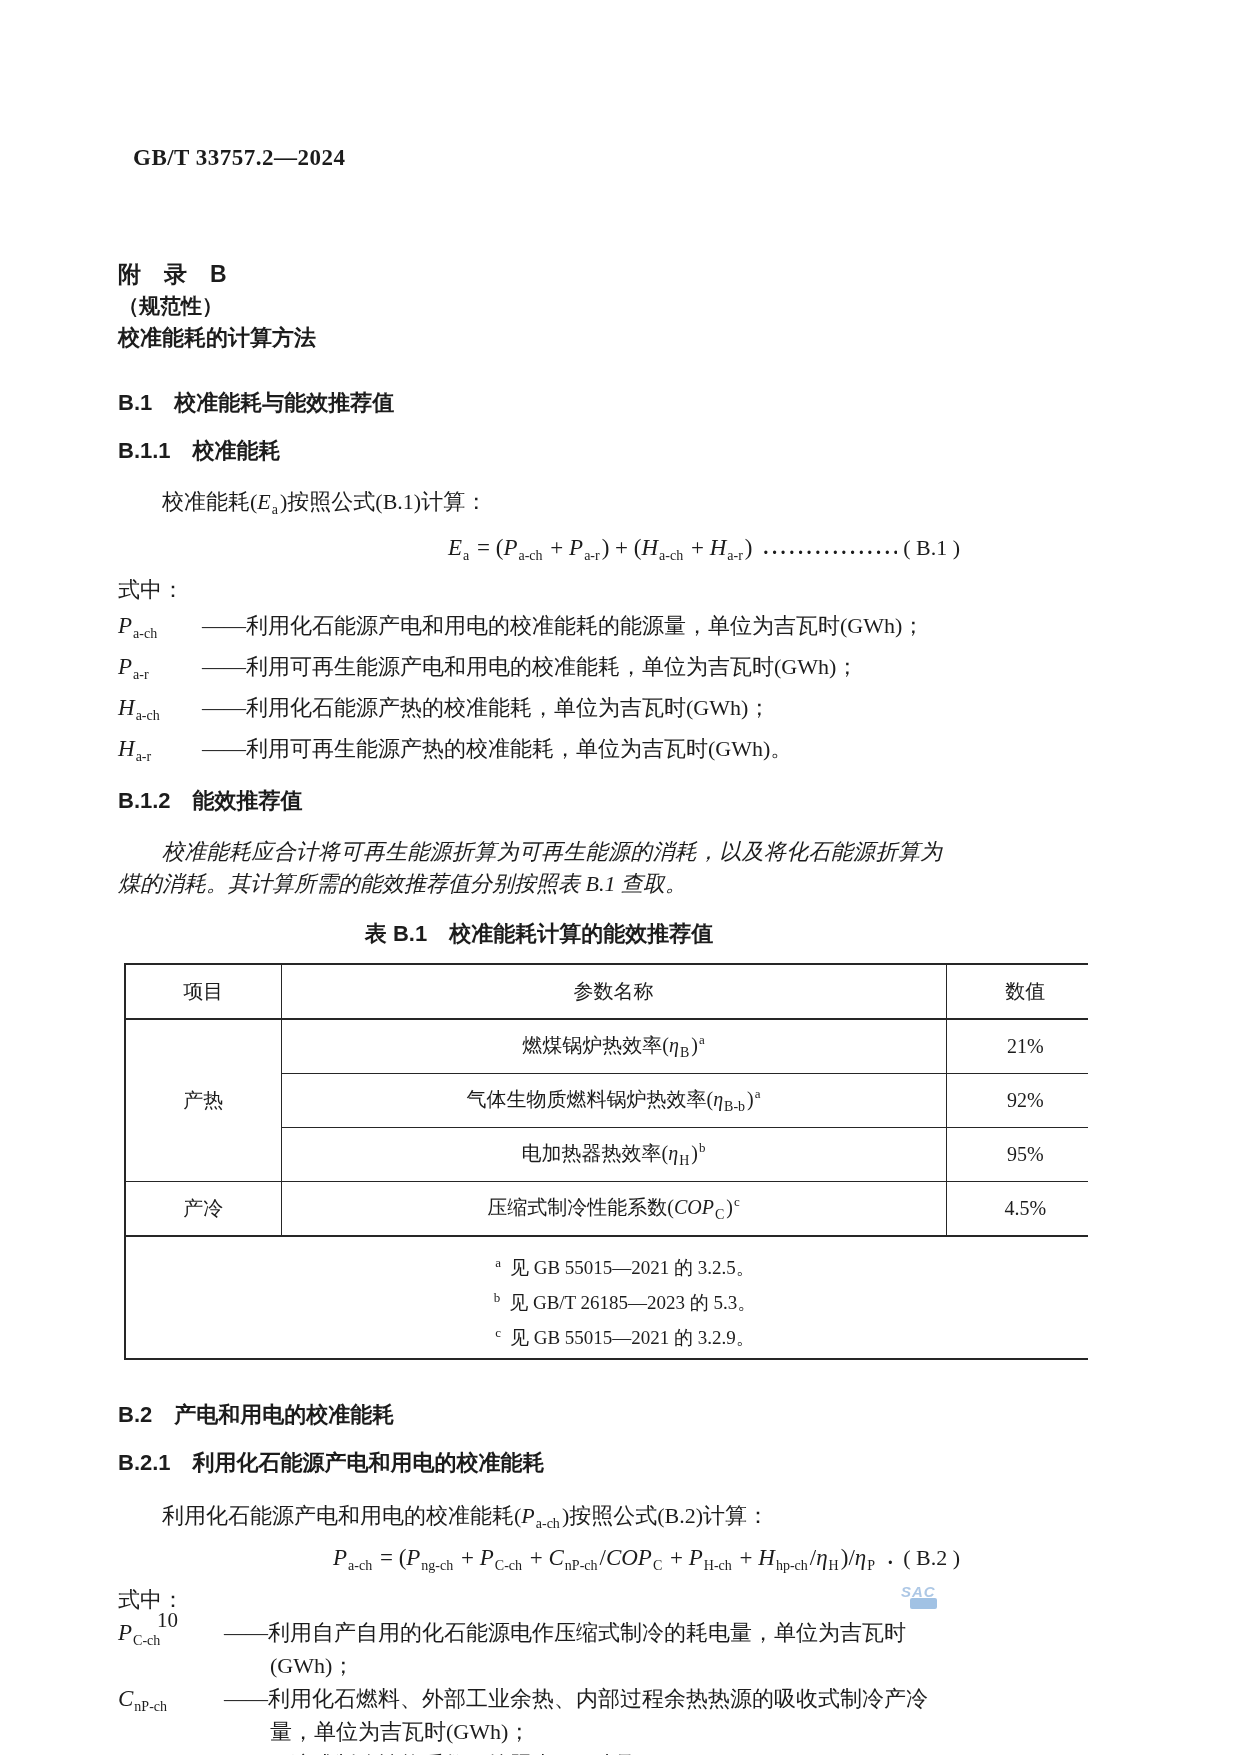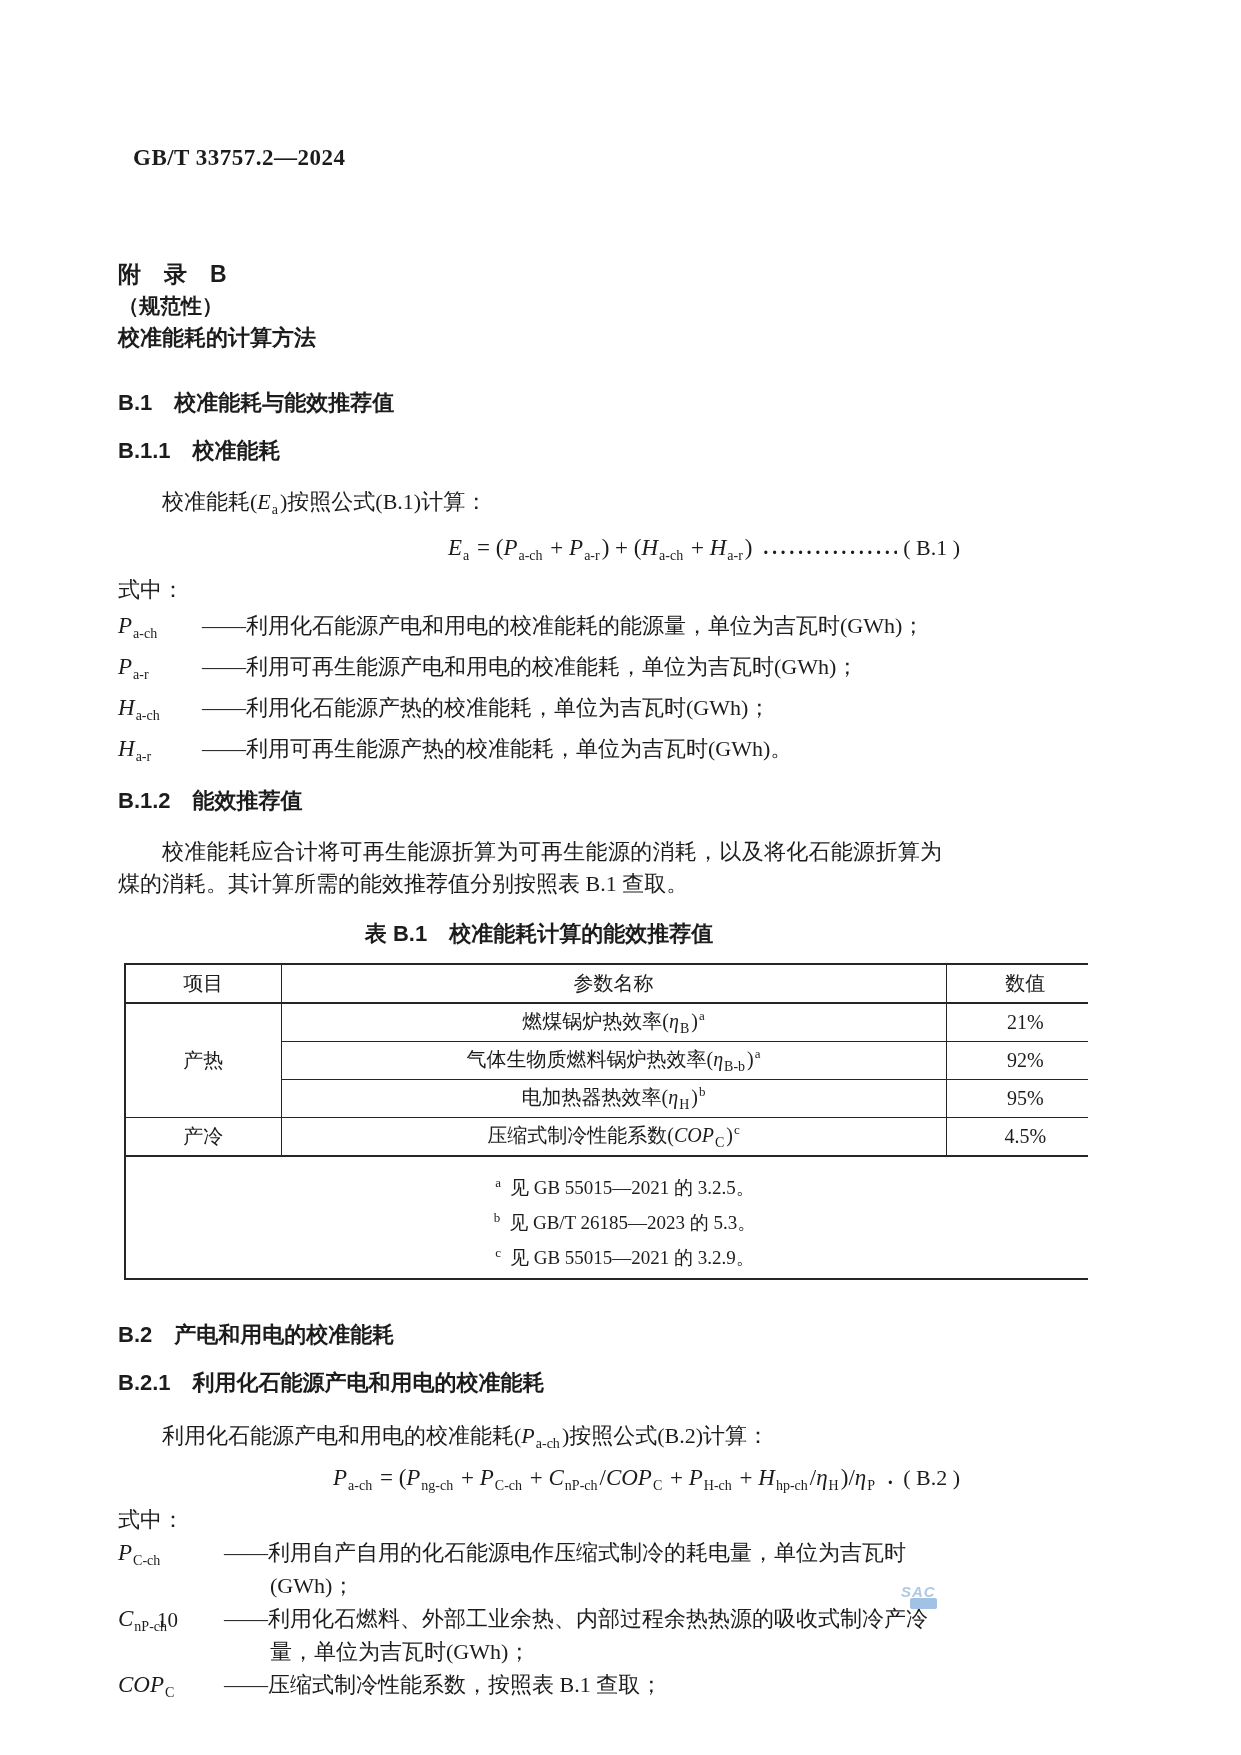--- a/index.html
+++ b/index.html
@@ -20,21 +20,21 @@
       font-size:22px;line-height:26px;margin:0;}
   .h-b1{margin-top:36px;}
   .h-b11{margin-top:22px;}
   .h-b12{margin-top:15px;}
   .h-b2{margin-top:42px;}
   .h-b21{margin-top:22px;}
 
   .p-indent{margin:0;text-indent:44px;font-size:22px;line-height:28px;}
   .i1{margin-top:24px;}
   .i2{margin-top:26px;}
-  .para{margin:22px 18px 0 0;font-size:22px;line-height:32px;text-align:justify;text-indent:44px;}
+  .para{margin:22px 18px 0 0;font-size:22px;line-height:32px;text-align:justify;text-indent:44px;font-style:italic;}
 
   .formula-line{display:flex;align-items:baseline;font-size:23px;line-height:34px;}
   .fl1{margin-top:7px;}
   .fl2{margin-top:3px;}
   .f-ind-b1{width:330px;flex:0 0 auto;}
   .f-ind-b2{width:215px;flex:0 0 auto;}
   .f-body{white-space:nowrap;}
   .fv{font-style:italic;}
   .fs{font-style:normal;font-size:14px;vertical-align:-5px;margin:0 2px 0 1px;letter-spacing:0;}
   .fp{font-style:normal;font-size:13px;vertical-align:8px;margin-left:1px;}
@@ -50,21 +50,21 @@
   .def-row{display:flex;align-items:baseline;font-size:22px;line-height:33px;}
   .def-term{flex:0 0 auto;min-width:84px;font-size:23px;}
   .defs2 .def-term{min-width:106px;}
   .def-text{flex:1 1 auto;padding-left:46px;text-indent:-46px;line-height:33px;}
 
   .tbl-title{margin-top:21px;text-align:center;font-weight:bold;font-size:22px;line-height:26px;
              font-family:"Liberation Sans","DejaVu Sans",sans-serif;}
   table.b1{margin:16px 0 0 6px;width:980px;border-collapse:collapse;table-layout:fixed;
            font-size:20px;border:2px solid #262626;}
   table.b1 th,table.b1 td{border:1px solid #262626;text-align:center;vertical-align:middle;
-           padding:0;font-weight:normal;}
+           padding:8px;font-weight:normal;}
   table.b1 thead th{height:37px;border-bottom:2px solid #262626;}
   table.b1 td{height:37px;}
   .col-item{width:156px;} .col-param{width:665px;} .col-val{width:159px;}
   tr.fn-row td{border-top:2px solid #262626;text-align:center;height:auto;
                padding:11px 10px 5px 30px;font-size:19px;}
   .fn-line{line-height:30px;}
   .fn-mark{font-size:13px;vertical-align:7px;margin-right:9px;font-style:normal;}
 
   .page-num{position:absolute;left:157px;top:1608px;font-size:21px;}
 

